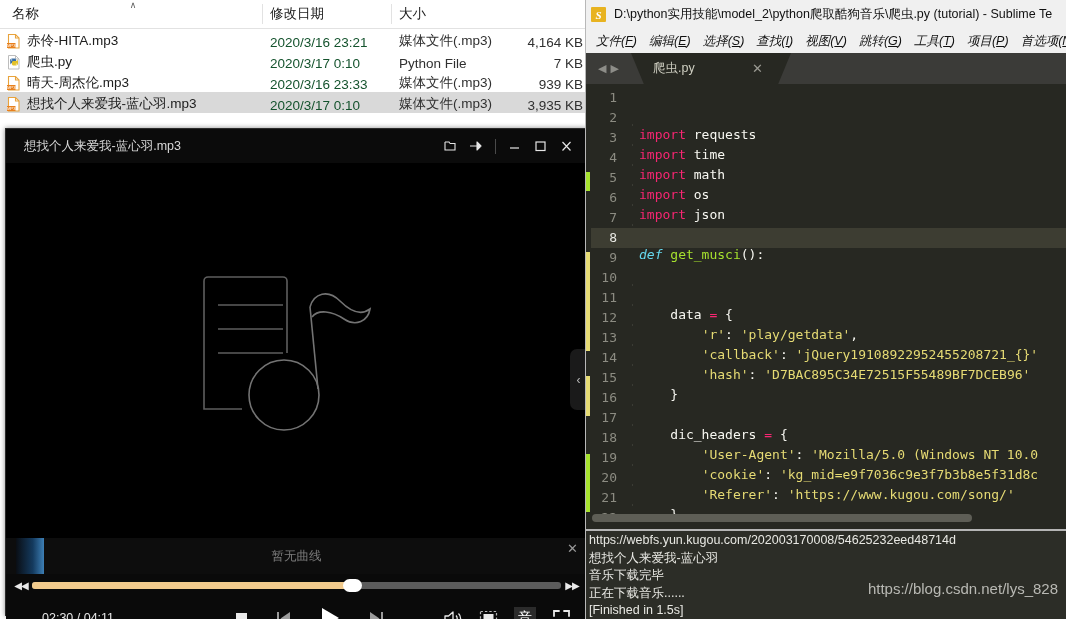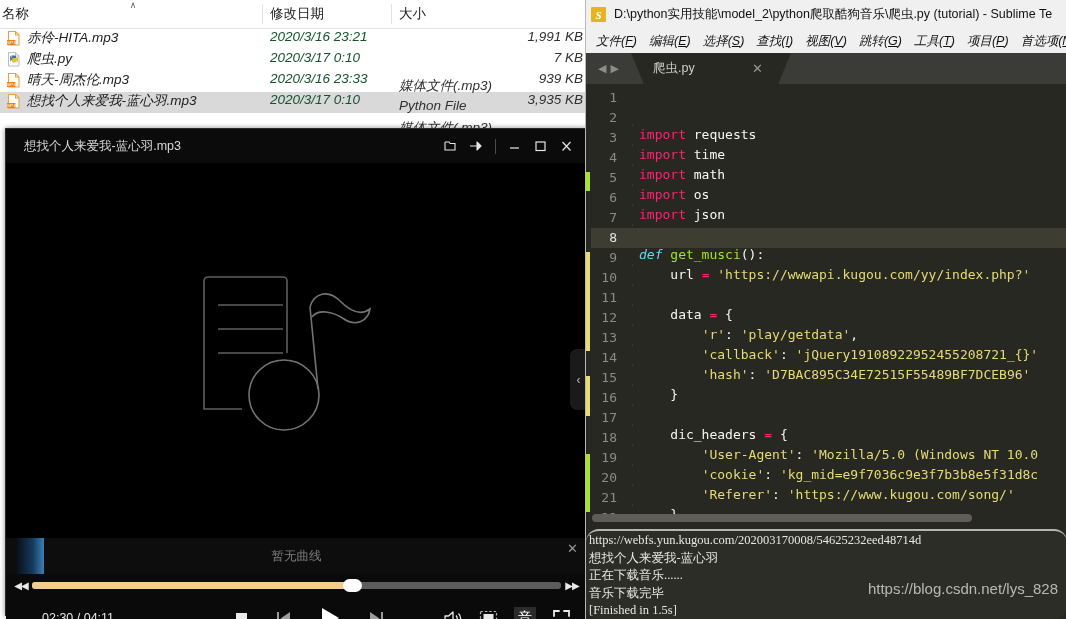--- a/index.html
+++ b/index.html
@@ -20,33 +20,32 @@
     display: flex; align-items: flex-end;
   }
   .ex-col {
     font-size: 13.5px; color: #1a1a1a; padding-bottom: 5px;
     position: relative; height: 100%; display: flex; align-items: flex-end;
   }
   .ex-col.sep::before {
     content: ""; position: absolute; left: 0; top: 4px; bottom: 4px;
     width: 1px; background: #e2e2e2;
   }
-  .c-name { width: 262px; padding-left: 2px; }
+  .c-name { width: 262px; padding-left: 12px; }
   .c-date { width: 129px; padding-left: 8px; }
   .c-type { width: 113px; padding-left: 8px; }
   .c-size { width: 91px; padding-left: 8px; }
   .sort-caret {
     position: absolute; left: 128px; top: 1px; width: 10px; height: 8px;
     color: #5a5a5a; font-size: 9px; line-height: 8px; text-align: center;
   }
 
   .ex-row {
-    height: 21px; display: flex; align-items: flex-start; font-size: 13.5px;
+    height: 21px; display: flex; align-items: flex-end; font-size: 13.5px;
     color: #202020;
-    font-style: italic;
   }
   .ex-row.selected { background: #d9d9d9; }
   .cell { display: flex; align-items: center; overflow: hidden; white-space: nowrap; }
   .cell.name { width: 262px; padding-left: 6px; }
   .cell.date { width: 129px; padding-left: 8px; color: #14532d; }
   .cell.type { width: 113px; padding-left: 8px; color: #303030; margin-top: 48px; }
   .cell.size { width: 91px; padding-left: 8px; justify-content: flex-end;
                padding-right: 12px; color: #303030; }
 
   .fi { width: 16px; height: 16px; margin-right: 5px; flex: 0 0 16px; position: relative; }
@@ -184,24 +183,23 @@
   .p  { color: #f8f8f2; }
   .par{ color: #fd971f; font-style: italic; }
   .hscroll {
     position: absolute; left: 6px; bottom: 2px; height: 8px; width: 380px;
     background: #5e5e56; border-radius: 4px;
   }
 
   .st-console {
     position: absolute; left: 0; bottom: 0; width: 481px; height: 90px;
     background: #2c2d27; border-top: 2px solid #b5b5b5;
-    font-family: Liberation Serif, serif;
+    font-family: Liberation Sans, sans-serif;
     font-size: 12.5px; color: #e8e8e3; padding: 1px 0 0 3px; line-height: 17.5px;
     overflow: hidden;
-    border-radius: 13px;
   }
   .st-console div { white-space: nowrap; }
   .watermark {
     position: absolute; right: 8px; bottom: 22px; color: #b9b9b4;
     font-family: "Liberation Sans", sans-serif; font-size: 15px;
   }
 </style>
 </head>
 <body>
 
@@ -228,21 +226,21 @@
                 <path d="M2.5 1.5h7l3.5 3.5v10h-10.5z" fill="#fff" stroke="#e8a33d" stroke-width="1.1"></path>
                 <path d="M9.5 1.5v3.5h3.5" fill="none" stroke="#e8a33d" stroke-width="1.1"></path>
                 <rect x="1" y="10" width="8.5" height="5" fill="#e8801d"></rect>
                 <text x="5.2" y="14.2" font-size="4.2" fill="#fff" text-anchor="middle" font-family="Liberation Sans,sans-serif">MP3</text>
               </svg>
             </span>
             <span>赤伶-HITA.mp3</span>
           </div>
           <div class="cell date">2020/3/16 23:21</div>
           <div class="cell type">媒体文件(.mp3)</div>
-          <div class="cell size">1,991 KB</div>
+          <div class="cell size">4,164 KB</div>
         </div>
         <div class="ex-row">
           <div class="cell name">
             <span class="fi">
               <svg width="16" height="16" viewBox="0 0 16 16">
                 <path d="M2.5 1.5h7l3.5 3.5v10h-10.5z" fill="#fff" stroke="#bdbdbd" stroke-width="1"></path>
                 <path d="M9.5 1.5v3.5h3.5" fill="none" stroke="#bdbdbd" stroke-width="1"></path>
                 <path d="M4 6.5c0-1.2.9-2 2.2-2h2.2c1 0 1.7.6 1.7 1.5v1.6c0 .9-.7 1.5-1.7 1.5H6.4c-1.2 0-2.2.8-2.2 2v-4.6z" fill="#3a6fa5"></path>
                 <path d="M12 9.5c0 1.2-.9 2-2.2 2H7.6c-1 0-1.7-.6-1.7-1.5V8.4c0-.9.7-1.5 1.7-1.5h2.2c1.2 0 2.2-.8 2.2-2v4.6z" fill="#e3c12a"></path>
                 <circle cx="5.7" cy="5.9" r=".55" fill="#fff"></circle>
@@ -436,21 +434,21 @@
           <div class="gmark" style="top: 370px; height: 58px; background: rgb(166, 226, 46);"></div>
         </div>
       <div class="st-lines" id="st-lines">
           <div class="cl"><span class="ln">1</span><span class="code"><span class="k">import</span><span class="p"> requests</span></span></div>
           <div class="cl"><span class="ln">2</span><span class="code"><span class="k">import</span><span class="p"> time</span></span></div>
           <div class="cl"><span class="ln">3</span><span class="code"><span class="k">import</span><span class="p"> math</span></span></div>
           <div class="cl"><span class="ln">4</span><span class="code"><span class="k">import</span><span class="p"> os</span></span></div>
           <div class="cl"><span class="ln">5</span><span class="code"><span class="k">import</span><span class="p"> json</span></span></div>
           <div class="cl"><span class="ln">6</span><span class="code"></span></div>
           <div class="cl"><span class="ln">7</span><span class="code"><span class="kf">def</span><span class="p"> </span><span class="fn">get_musci</span><span class="p">():</span></span></div>
-          <div class="cl cur"><span class="ln">8</span><span class="code"><span class="p">    url </span><span class="k">=</span><span class="p"> </span><span class="s">'https://wwwapi.kugou.com/yy/index.php?'</span></span></div>
+          <div class="cl cur"><span class="ln">8</span></div>
           <div class="cl"><span class="ln">9</span><span class="code"></span></div>
           <div class="cl"><span class="ln">10</span><span class="code"><span class="p">    data </span><span class="k">=</span><span class="p"> {</span></span></div>
           <div class="cl"><span class="ln">11</span><span class="code"><span class="p">        </span><span class="s">'r'</span><span class="p">: </span><span class="s">'play/getdata'</span><span class="p">,</span></span></div>
           <div class="cl"><span class="ln">12</span><span class="code"><span class="p">        </span><span class="s">'callback'</span><span class="p">: </span><span class="s">'jQuery19108922952455208721_{}'</span></span></div>
           <div class="cl"><span class="ln">13</span><span class="code"><span class="p">        </span><span class="s">'hash'</span><span class="p">: </span><span class="s">'D7BAC895C34E72515F55489BF7DCEB96'</span></span></div>
           <div class="cl"><span class="ln">14</span><span class="code"><span class="p">    }</span></span></div>
           <div class="cl"><span class="ln">15</span><span class="code"></span></div>
           <div class="cl"><span class="ln">16</span><span class="code"><span class="p">    dic_headers </span><span class="k">=</span><span class="p"> {</span></span></div>
           <div class="cl"><span class="ln">17</span><span class="code"><span class="p">        </span><span class="s">'User-Agent'</span><span class="p">: </span><span class="s">'Mozilla/5.0 (Windows NT 10.0</span></span></div>
           <div class="cl"><span class="ln">18</span><span class="code"><span class="p">        </span><span class="s">'cookie'</span><span class="p">: </span><span class="s">'kg_mid=e9f7036c9e3f7b3b8e5f31d8c</span></span></div>
@@ -458,19 +456,19 @@
           <div class="cl"><span class="ln">20</span><span class="code"><span class="p">    }</span></span></div>
           <div class="cl"><span class="ln">21</span><span class="code"></span></div>
           <div class="cl"><span class="ln">22</span><span class="code"><span class="p">    html </span><span class="k">=</span><span class="p"> requests.</span><span class="fn">get</span><span class="p">(url,</span><span class="par">params</span><span class="k">=</span><span class="p">data, </span><span class="par">headers</span><span class="k"> =</span></span></div>
         </div>
       <div class="hscroll"></div>
     </div>
 
     <div class="st-console" id="st-console">
         <div>https://webfs.yun.kugou.com/202003170008/54625232eed48714d</div>
         <div>想找个人来爱我-蓝心羽</div>
+        <div>音乐下载完毕</div>
         <div>正在下载音乐......</div>
-        <div>音乐下载完毕</div>
         <div>[Finished in 1.5s]</div>
       </div>
     <div class="watermark">https://blog.csdn.net/lys_828</div>
   </div>
 </div>
 
 </body></html>

